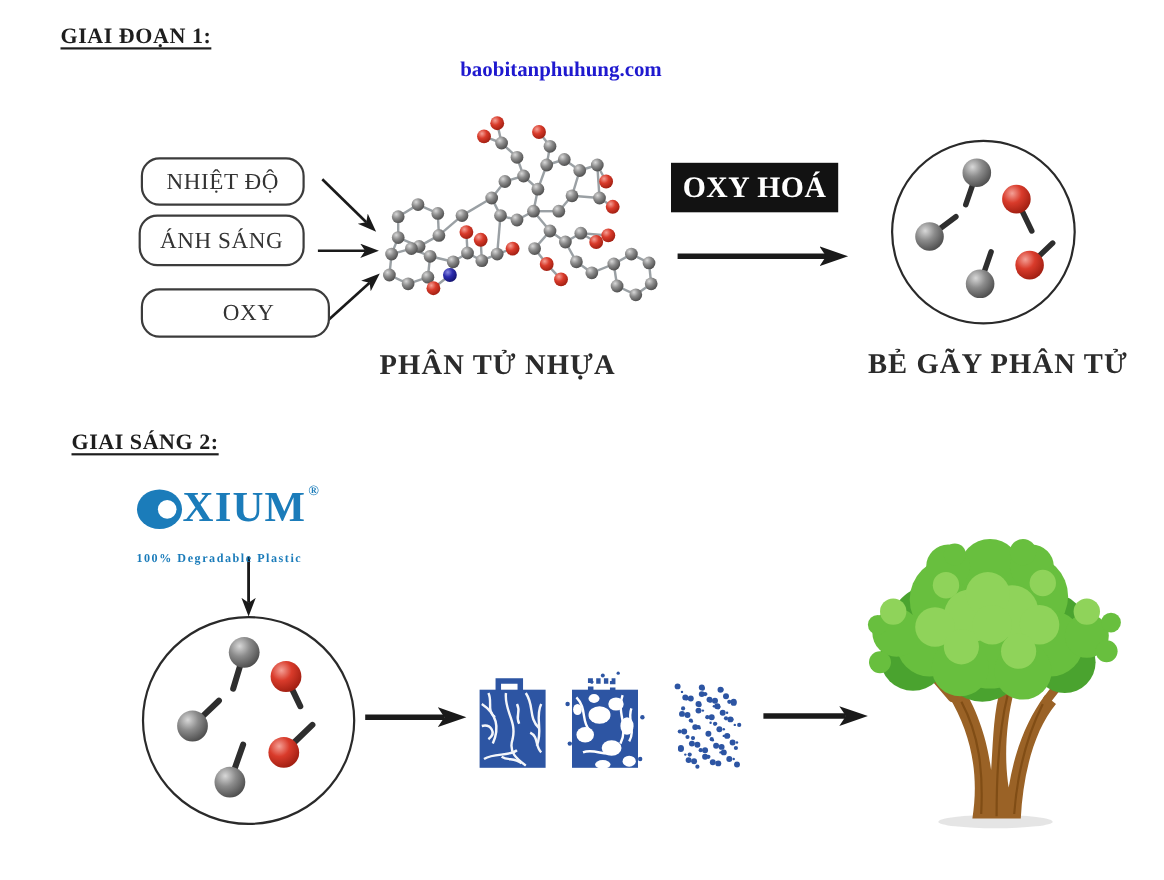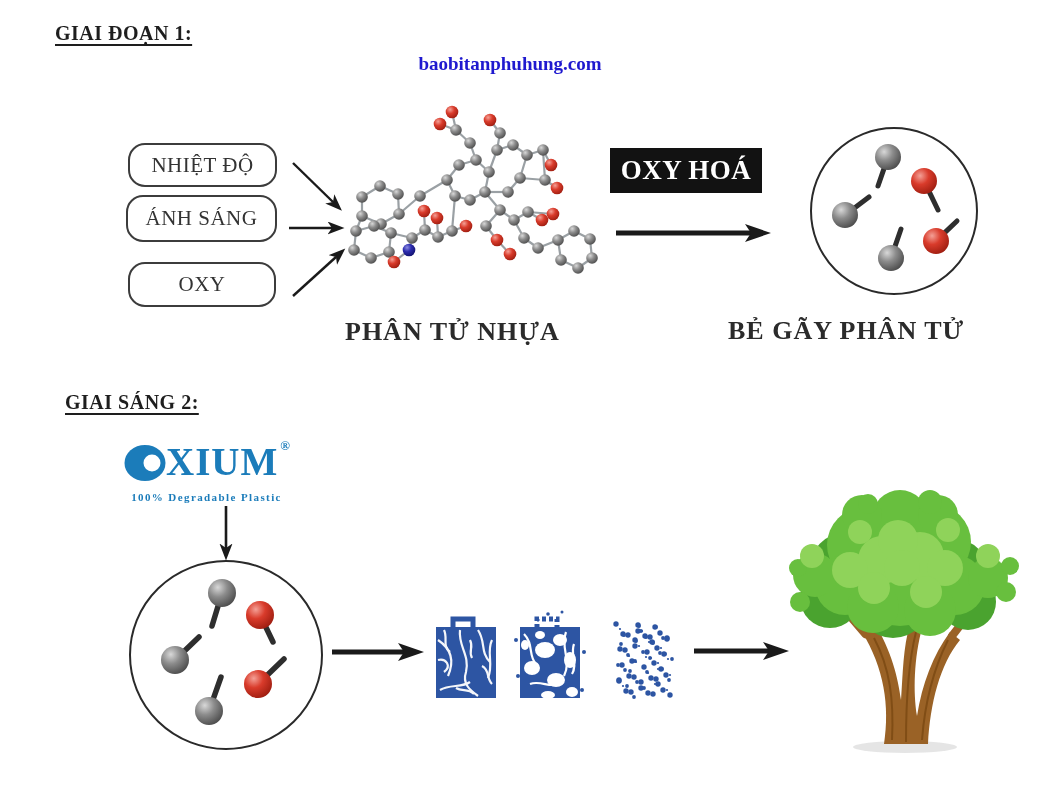--- a/index.html
+++ b/index.html
@@ -26,21 +26,21 @@
   }
   .big-label{position:absolute;font-size:26px;font-weight:600;letter-spacing:1px;color:#2b2b2b;}
   .oxium-logo{position:absolute;left:124px;top:444px;}
   .brand-row{display:flex;align-items:flex-start;height:38px;}
   .o-icon{width:42px;height:38px;flex:0 0 auto;}
   .brand-text{
     font-size:39px;font-weight:bold;line-height:36px;letter-spacing:1px;color:var(--logo-blue,#1b7cba);
   }
   .reg{font-size:13px;font-weight:bold;color:var(--logo-blue,#1b7cba);position:relative;top:-6px;left:2px;}
   .tagline{
-    margin-top:9px;width:165px;text-align:center;font-size:11px;font-weight:bold;letter-spacing:1.4px;
+    margin-top:20px;width:165px;font-size:11px;font-weight:bold;letter-spacing:1.4px;
     color:var(--logo-blue,#1b7cba);white-space:nowrap;
   }
 </style>
 </head>
 <body>
 
 <div class="canvas">
 
   <svg class="art" viewBox="0 0 1058 800" aria-hidden="true">
     <defs>
@@ -447,26 +447,26 @@
       </g>
     </g>
   </svg>
 
   <div class="heading" style="left:55px;top:22px;">GIAI ĐOẠN 1:</div>
 
   <div class="watermark">baobitanphuhung.com</div>
 
   <div class="factor" style="left:128px;top:133px;width:145px;height:40px;margin-top:10px;">NHIỆT ĐỘ</div>
   <div class="factor" style="left:126px;top:195px;width:147px;height:43px;">ÁNH SÁNG</div>
-  <div class="factor" style="left:128px;top:262px;width:144px;height:41px;">OXY</div>
+  <div class="factor" style="left:128px;top:262px;width:144px;height:41px;padding-left:24px;">OXY</div>
 
   <div class="process-box">OXY HOÁ</div>
 
   <div class="big-label" style="left:345px;top:317px;width:258px;">PHÂN TỬ NHỰA</div>
-  <div class="big-label" style="left:728px;top:316px;width:262px;">BẺ GÃY PHÂN TỬ</div>
+  <div class="big-label" style="left:789px;top:316px;width:262px;">BẺ GÃY PHÂN TỬ</div>
 
   <div class="heading" style="left:65px;top:391px;">GIAI SÁNG 2:</div>
 
   <div class="oxium-logo">
     <div class="brand-row">
       <svg class="o-icon" viewBox="0 0 42 38" aria-hidden="true">
         <ellipse cx="21" cy="19" rx="20.5" ry="18" fill="var(--logo-blue,#1b7cba)"></ellipse>
         <circle cx="28" cy="19" r="8.5" fill="#fff"></circle>
       </svg>
       <span class="brand-text">XIUM</span>

